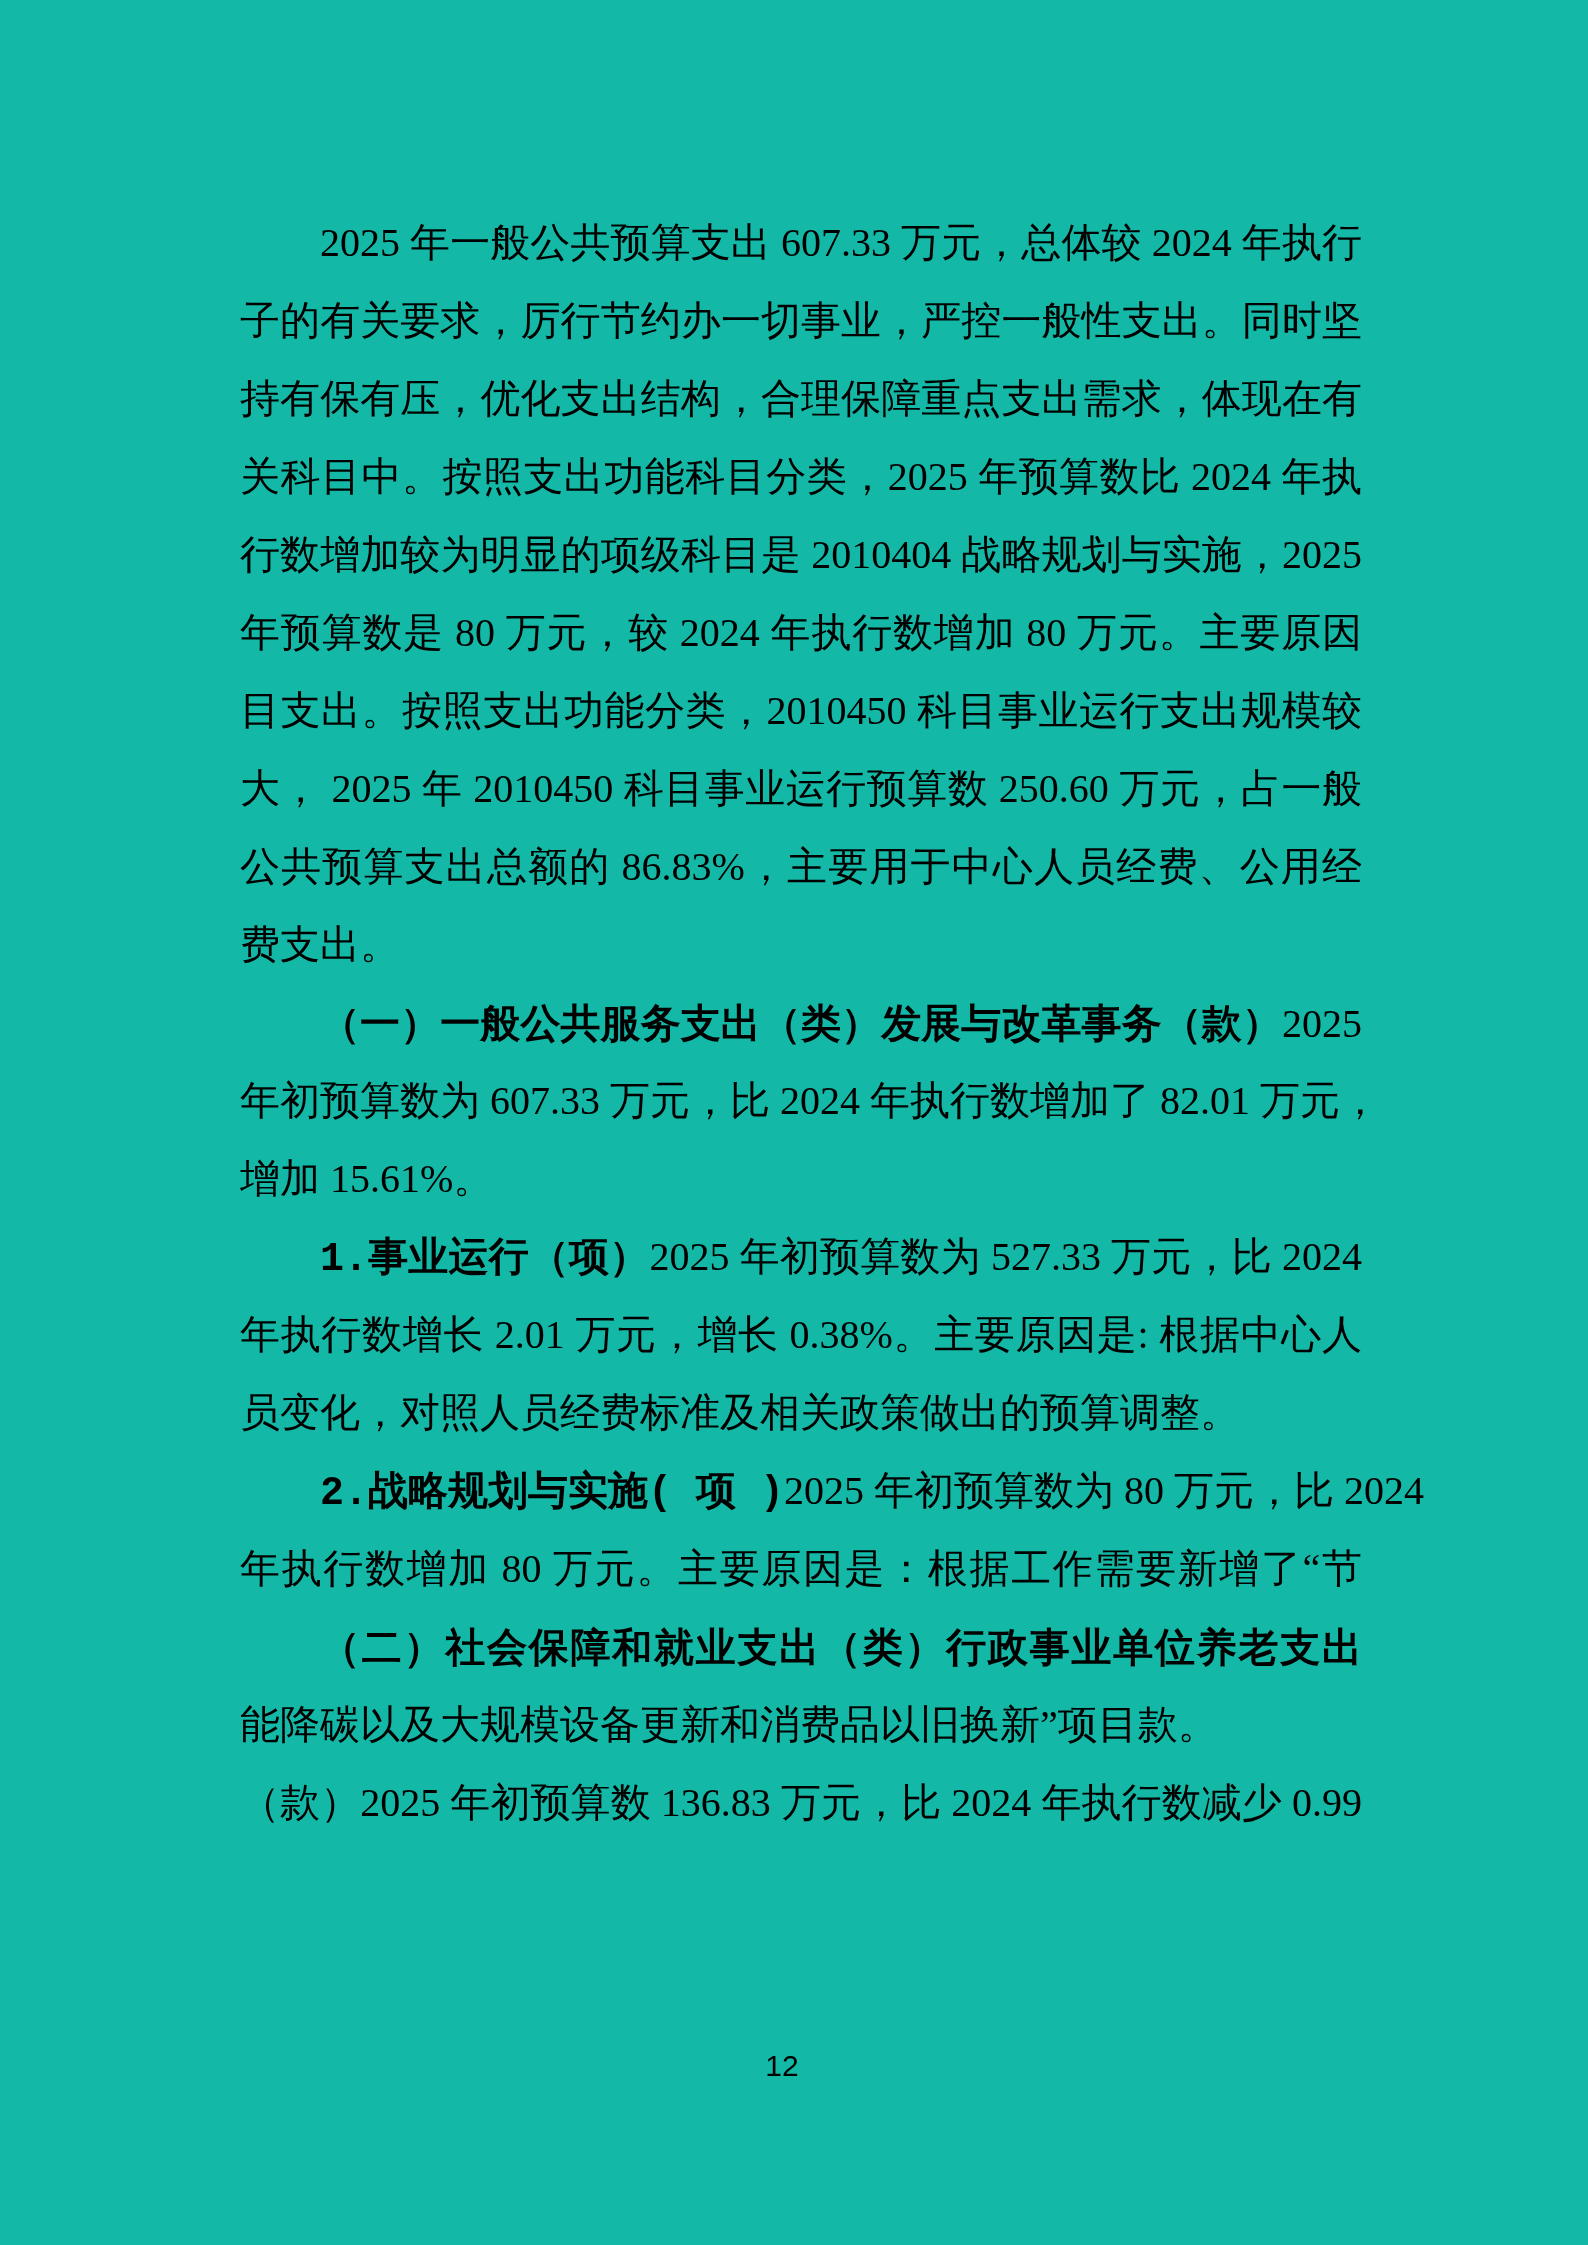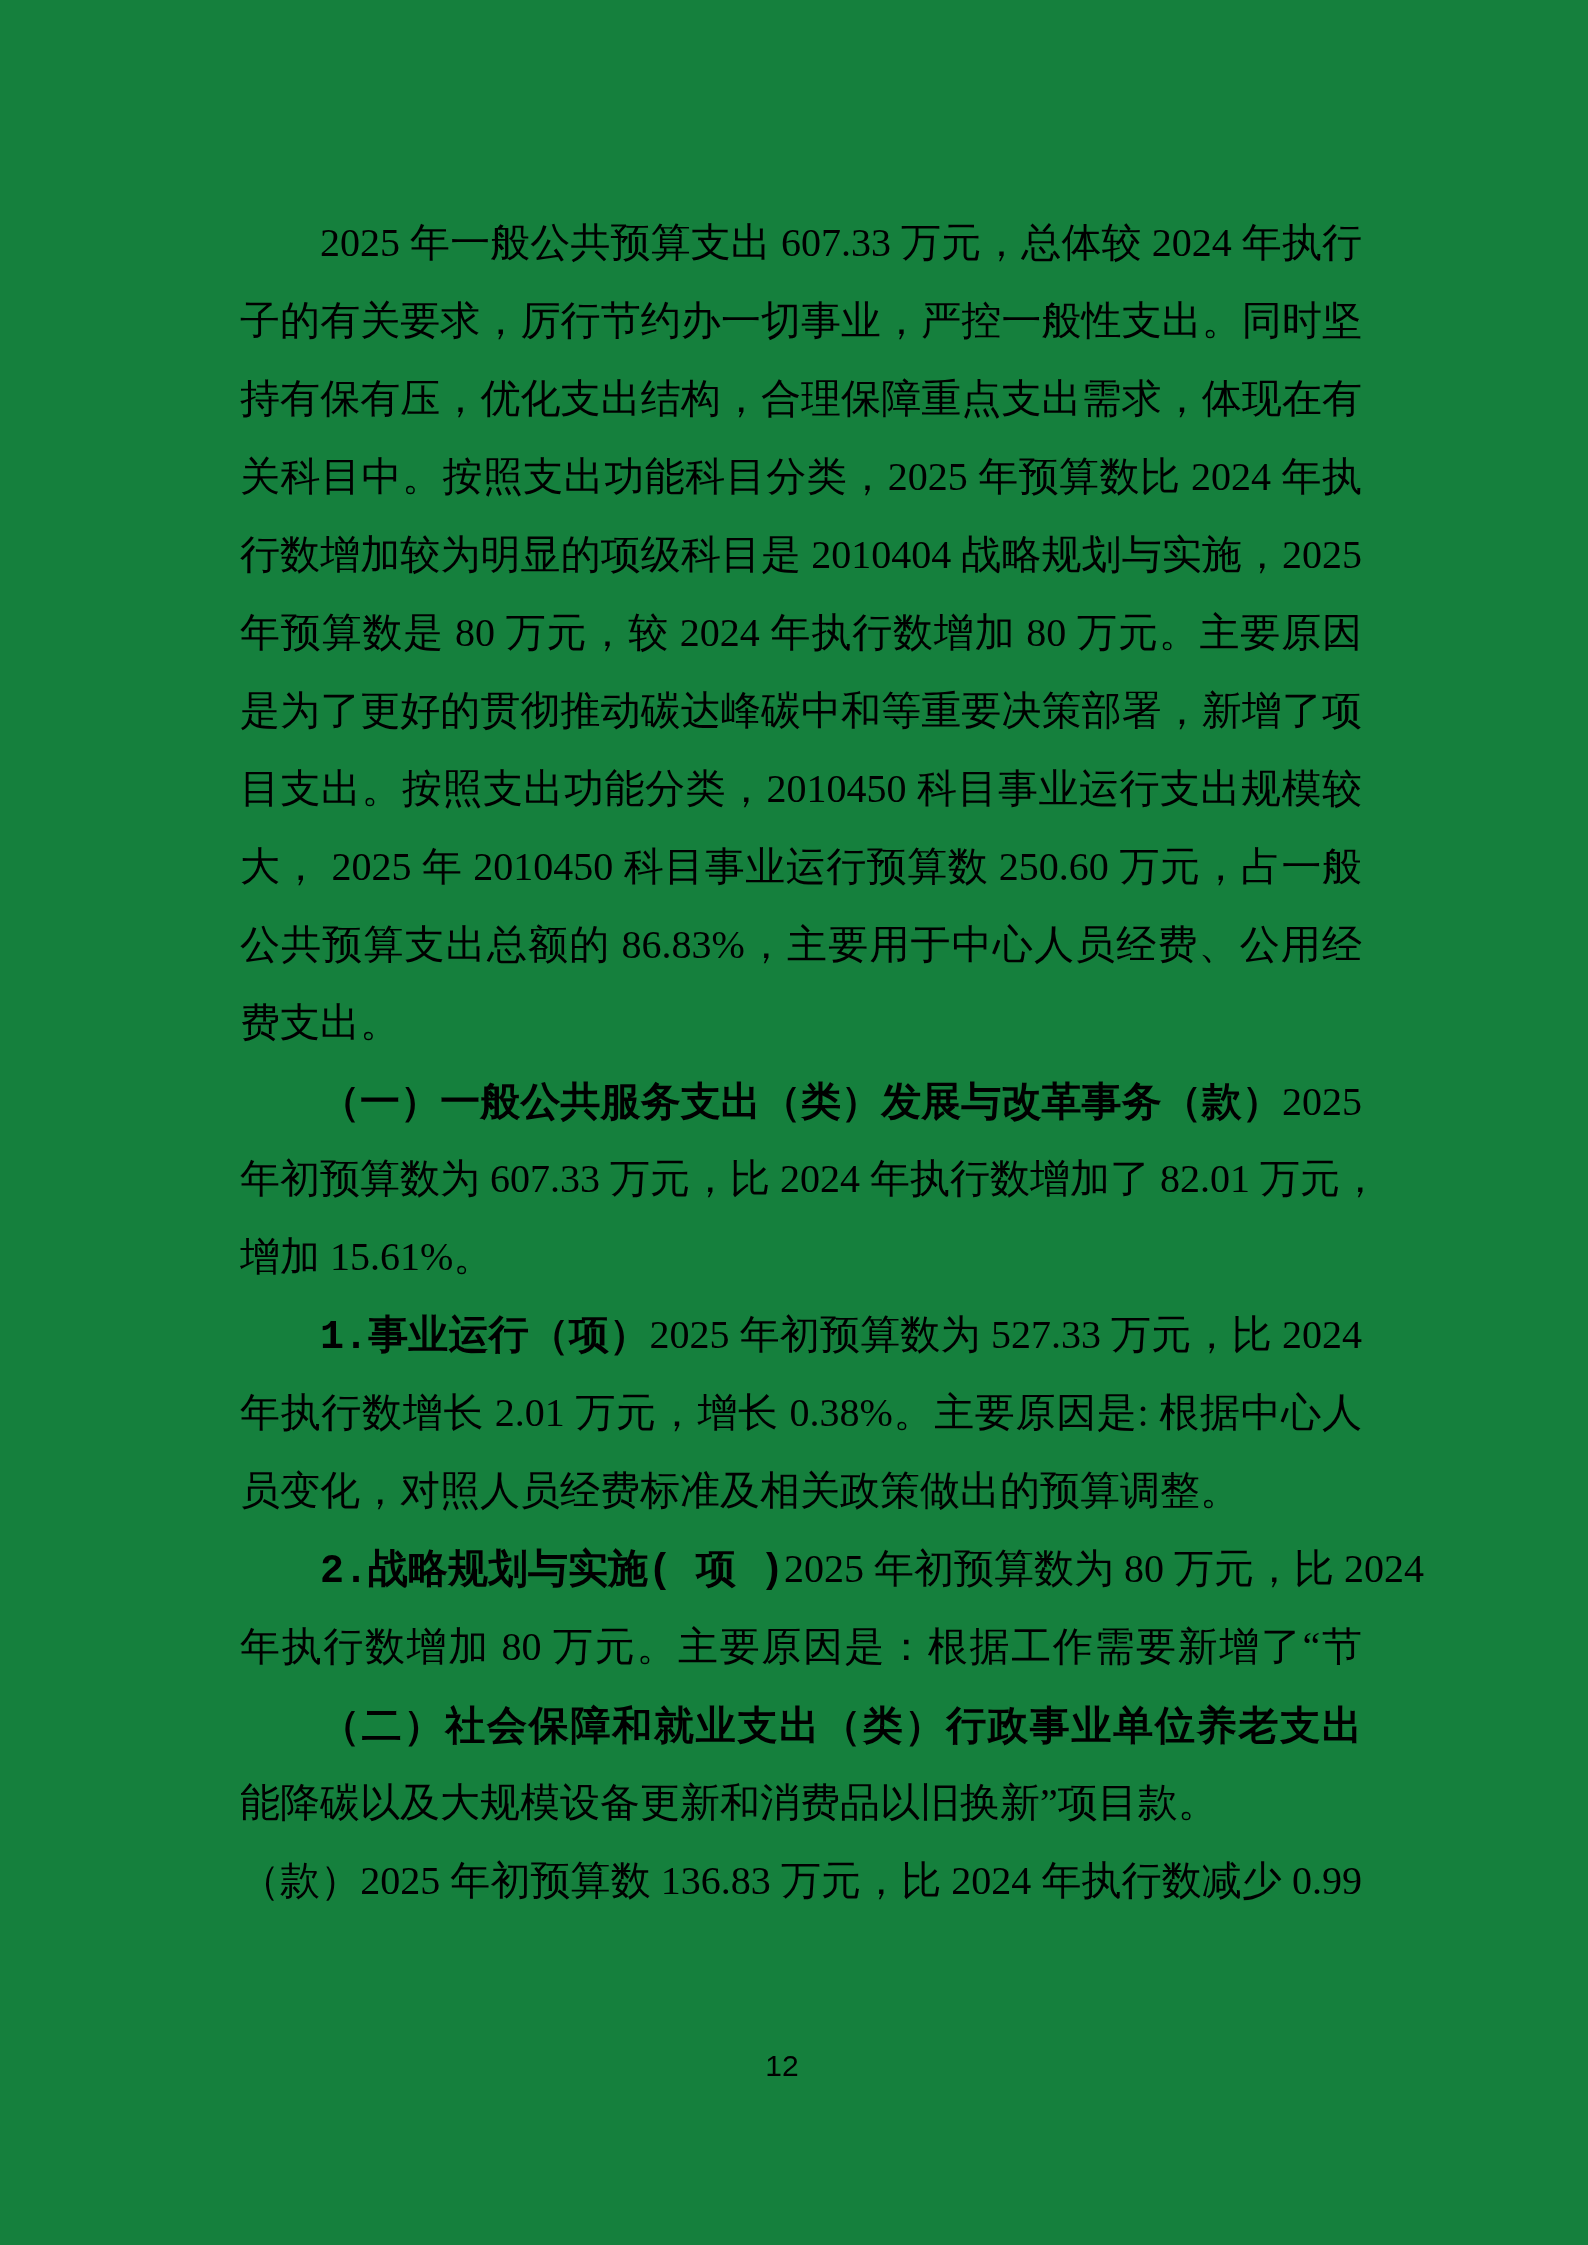--- a/index.html
+++ b/index.html
@@ -11,21 +11,21 @@
     height: 2245px;
     background: #ffffff;
     position: relative;
     overflow: hidden;
   }
   .page {
     position: absolute;
     left: 0; top: 0;
     width: 1588px;
     height: 2245px;
-    background: #15803d;
+    background: #14b8a6;
     color: #000000;
     font-family: "Liberation Serif", "DejaVu Serif", serif;
   }
   .text-block {
     position: absolute;
     left: 240px;
     top: 204px;
     width: 1122px;
   }
   .line {
@@ -73,21 +73,20 @@
 <body>
 
 <div class="page">
   <div class="text-block">
       <div class="line full indent"><span class="seg-body">2025 年一般公共预算支出 607.33 万元，总体较 2024 年执行</span></div>
       <div class="line full"><span class="seg-body">子的有关要求，厉行节约办一切事业，严控一般性支出。同时坚</span></div>
       <div class="line full"><span class="seg-body">持有保有压，优化支出结构，合理保障重点支出需求，体现在有</span></div>
       <div class="line full"><span class="seg-body">关科目中。按照支出功能科目分类，2025 年预算数比 2024 年执</span></div>
       <div class="line full"><span class="seg-body">行数增加较为明显的项级科目是 2010404 战略规划与实施，2025</span></div>
       <div class="line full"><span class="seg-body">年预算数是 80 万元，较 2024 年执行数增加 80 万元。主要原因</span></div>
-      <div class="line full"><span class="seg-body">是为了更好的贯彻推动碳达峰碳中和等重要决策部署，新增了项</span></div>
       <div class="line full"><span class="seg-body">目支出。按照支出功能分类，2010450 科目事业运行支出规模较</span></div>
       <div class="line full"><span class="seg-body">大， 2025 年 2010450 科目事业运行预算数 250.60 万元，占一般</span></div>
       <div class="line full"><span class="seg-body">公共预算支出总额的 86.83%，主要用于中心人员经费、公用经</span></div>
       <div class="line"><span class="seg-body">费支出。</span></div>
       <div class="line full indent"><span class="seg-heiti">（一）一般公共服务支出（类）发展与改革事务（款）</span><span class="seg-body">2025</span></div>
       <div class="line full"><span class="seg-body">年初预算数为 607.33 万元，比 2024 年执行数增加了 82.01 万元，</span></div>
       <div class="line"><span class="seg-body">增加 15.61%。</span></div>
       <div class="line full indent"><span class="seg-boldserif">1.事业运行（项）</span><span class="seg-body">2025 年初预算数为 527.33 万元，比 2024</span></div>
       <div class="line full"><span class="seg-body">年执行数增长 2.01 万元，增长 0.38%。主要原因是: 根据中心人</span></div>
       <div class="line"><span class="seg-body">员变化，对照人员经费标准及相关政策做出的预算调整。</span></div>

